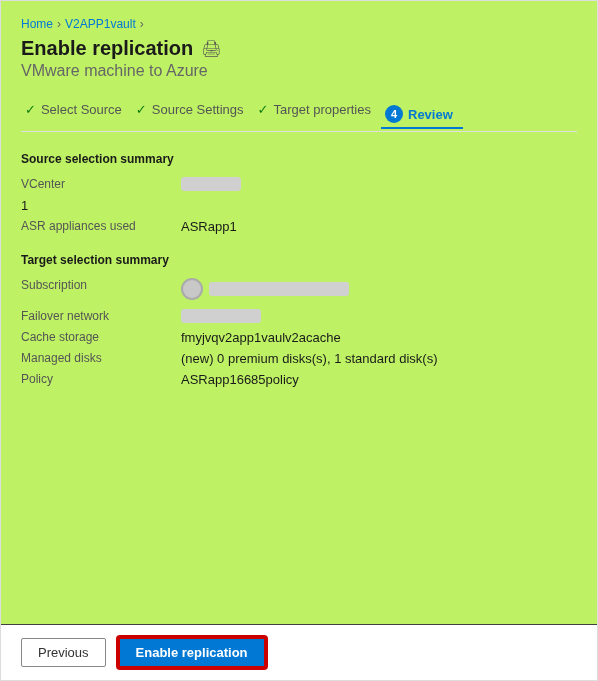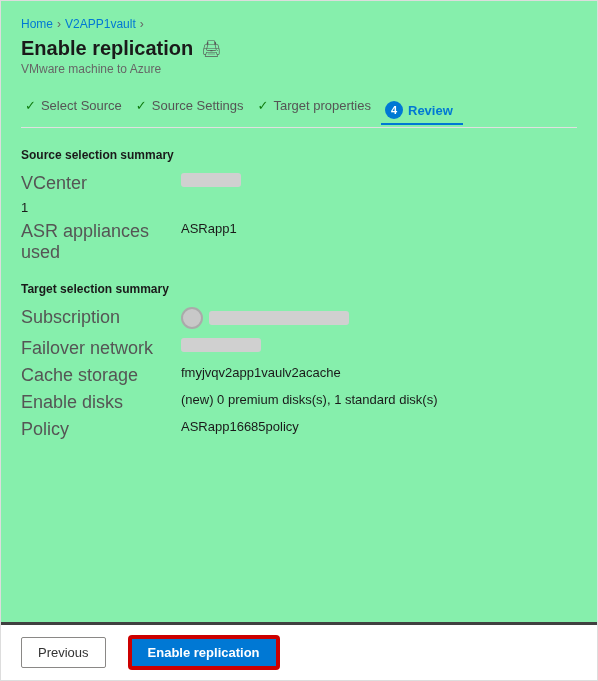--- a/index.html
+++ b/index.html
@@ -8,21 +8,21 @@
       font-size: 13px;
       background: #f3f2f1;
       display: flex;
       justify-content: center;
       align-items: center;
       min-height: 100vh;
     }
     .window {
       width: 598px;
       min-height: 681px;
-      background: #86efac;
+      background: #bef264;
       border: 1px solid #ddd;
       display: flex;
       flex-direction: column;
     }
     .content {
       flex: 1;
       padding: 16px 20px 16px 20px;
     }
     
     .breadcrumb {
@@ -46,21 +46,21 @@
       align-items: center;
       gap: 8px;
       margin-bottom: 2px;
     }
     .page-title {
       font-size: 20px;
       font-weight: 600;
       color: #1a1a1a;
     }
     .page-subtitle {
-      font-size: 12px;
+      font-size: 16px;
       color: #666;
       margin-bottom: 18px;
     }
     
     .wizard-steps {
       display: flex;
       align-items: center;
       gap: 0;
       margin-bottom: 20px;
       border-bottom: 1px solid #e0e0e0;
@@ -108,21 +108,21 @@
     }
     .summary-row {
       display: flex;
       align-items: flex-start;
       padding: 3px 0;
     }
     .summary-label {
       width: 160px;
       min-width: 160px;
       color: #555;
-      font-size: 18px;
+      font-size: 12px;
     }
     .summary-value {
       color: #1a1a1a;
       font-size: 13px;
       flex: 1;
     }
     .blurred-value {
       display: inline-block;
       background: #d0d0d0;
       border-radius: 3px;
@@ -138,24 +138,25 @@
       min-width: 60px;
     }
     
     .print-icon {
       font-size: 16px;
       color: #555;
       cursor: pointer;
     }
     
     .footer {
-      border-top: 3px solid #404040;
+      border-top: 1px solid #404040;
       padding: 12px 20px;
       display: flex;
-      gap: 24px;
+      gap: 12px;
+      align-items: center;
       background: #fff;
     }
     .btn {
       padding: 6px 16px;
       font-size: 13px;
       border-radius: 2px;
       cursor: pointer;
       font-family: inherit;
     }
     .btn-secondary {
@@ -265,21 +266,21 @@
         </span>
       </div>
 
 
       <div class="summary-row">
         <span class="summary-label">Cache storage</span>
         <span class="summary-value">fmyjvqv2app1vaulv2acache</span>
       </div>
 
       <div class="summary-row">
-        <span class="summary-label">Enable disks</span>
+        <span class="summary-label">Managed disks</span>
         <span class="summary-value">(new) 0 premium disks(s), 1 standard disk(s)</span>
       </div>
 
       <div class="summary-row">
         <span class="summary-label">Policy</span>
         <span class="summary-value">ASRapp16685policy</span>
       </div>
 
     </div>
 

